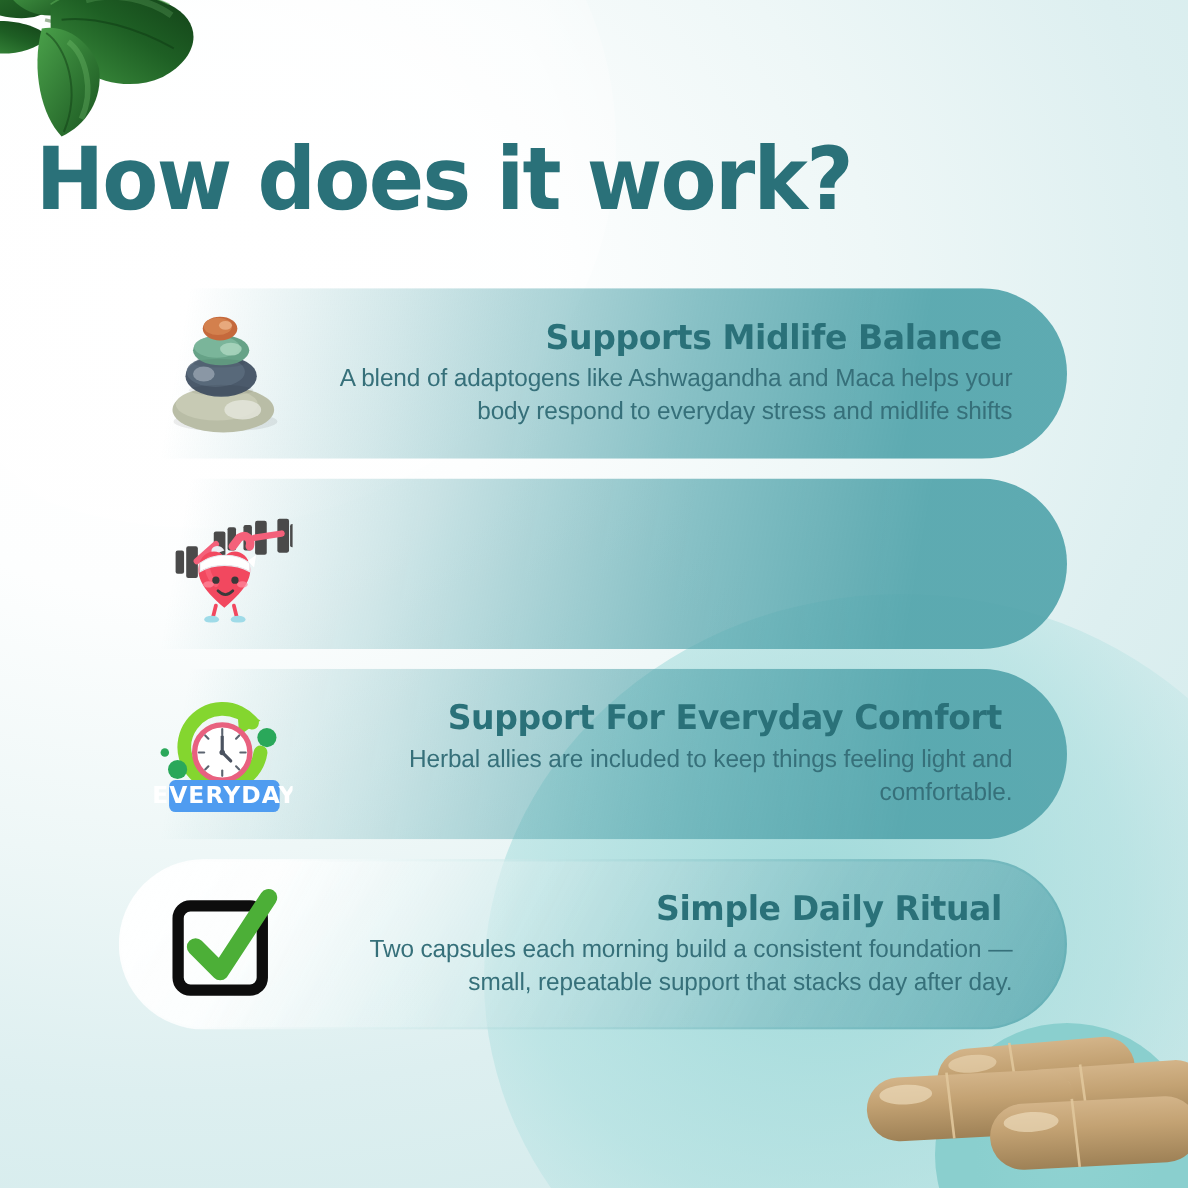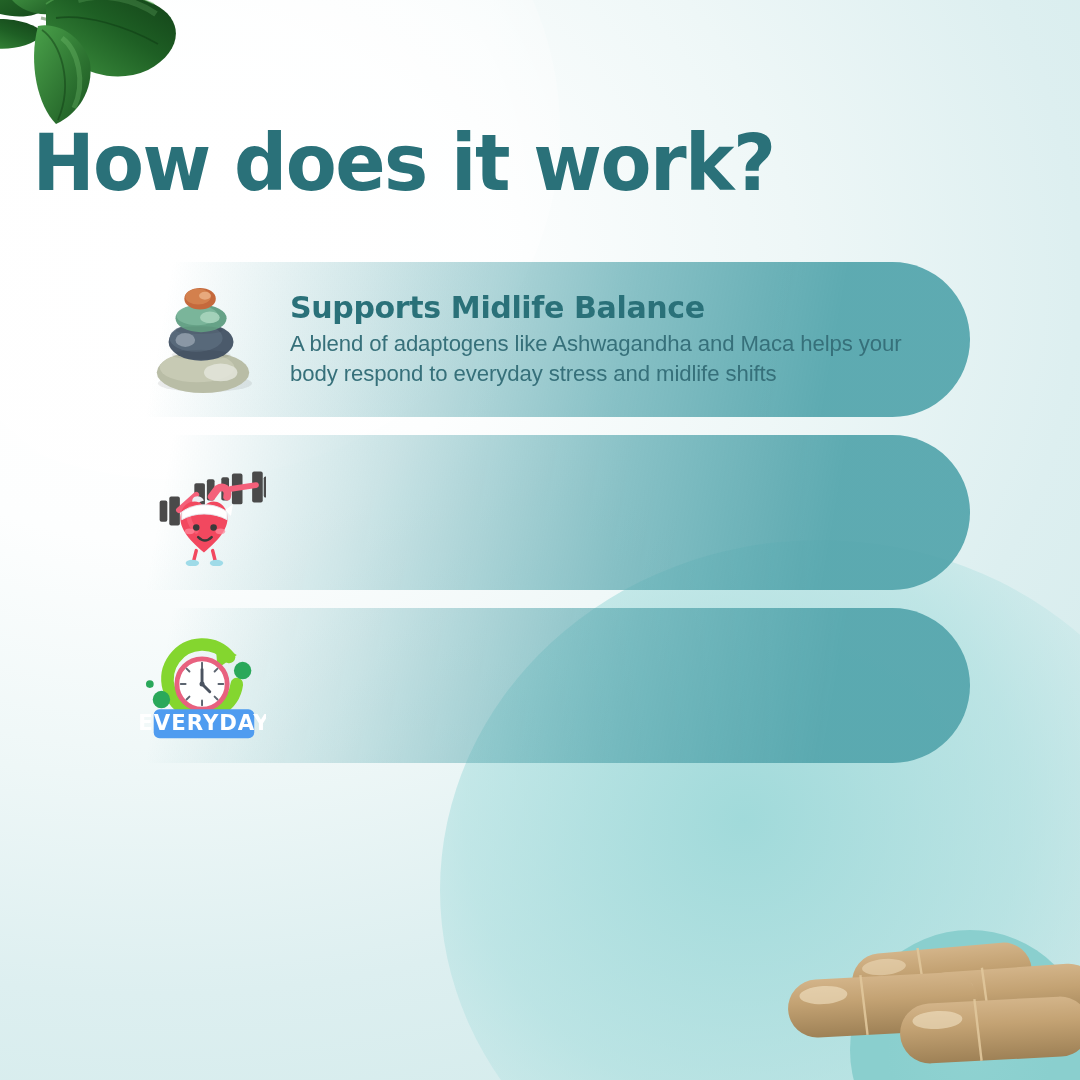--- a/index.html
+++ b/index.html
@@ -35,21 +35,21 @@
 
   
   .title-wrap { position:absolute; left:0; top:124px; width:1080px; text-align:left; }
   .title {
     font-size:79px; line-height:1; font-weight:900; letter-spacing:-1.6px;
     color:#2a7179; font-family:"DejaVu Sans", sans-serif;
     transform: scaleX(.94); transform-origin:center;
   }
 
   
-  .rows { position:absolute; left:0; top:262px; width:1080px; }
+  .rows { position:absolute; left:0; top:262px; width:1080px;text-align:right; }
 
   .row { position:relative; height:155px; margin-bottom:18px; }
   .row:last-child { margin-bottom:0; }
 
   .card {
     position:absolute; top:0; height:155px;
     border-radius:80px;
     pointer-events:none;
   }
   
@@ -226,23 +226,42 @@
             <line x1="80" y1="74" x2="77" y2="71"></line>
             <line x1="48" y1="42" x2="51" y2="45"></line>
           </g>
           <path d="M64 58 L64 43" stroke="#4b5360" stroke-width="3" stroke-linecap="round"></path>
           <path d="M64 58 L72 66" stroke="#4b5360" stroke-width="3" stroke-linecap="round"></path>
           <circle cx="64" cy="58" r="2.6" fill="#4b5360"></circle>
           <rect x="14" y="84" width="104" height="30" rx="6" fill="#4f9cf0"></rect>
           <text x="66" y="106" font-family="DejaVu Sans, sans-serif" font-size="22" font-weight="700" fill="#ffffff" text-anchor="middle" letter-spacing="1">EVERYDAY</text>
         </svg>
       </div>
-    </div>
-  </div>
-
+      <div class="text-slot">
+        <div class="head">Support For Everyday Comfort</div>
+        <div class="body">Herbal allies are included to keep things feeling light and comfortable.</div>
+      </div>
+    </div>
+  </div>
+
+  <div class="row">
+    <div class="card glass"></div>
+    <div class="row-inner">
+      <div class="icon-slot">
+        <svg viewBox="0 0 120 120" width="112" height="112">
+          <rect x="16" y="22" width="82" height="82" rx="12" fill="none" stroke="#0d0d0d" stroke-width="11"></rect>
+          <path d="M33 62 L57 86 L104 14" stroke="#4caf37" stroke-width="17" fill="none" stroke-linecap="round" stroke-linejoin="round"></path>
+        </svg>
+      </div>
+      <div class="text-slot">
+        <div class="head">Simple Daily Ritual</div>
+        <div class="body">Two capsules each morning build a consistent foundation — small, repeatable support that stacks day after day.</div>
+      </div>
+    </div>
+  </div>
 
 </div>
 
 <div class="capsules">
   <svg viewBox="0 0 310 160" width="310" height="160">
     <defs>
       <linearGradient id="capG" x1="0" y1="0" x2="0" y2="1">
         <stop offset="0" stop-color="#d3b489"></stop>
         <stop offset=".40" stop-color="#c3a273"></stop>
         <stop offset="1" stop-color="#9e8156"></stop>

